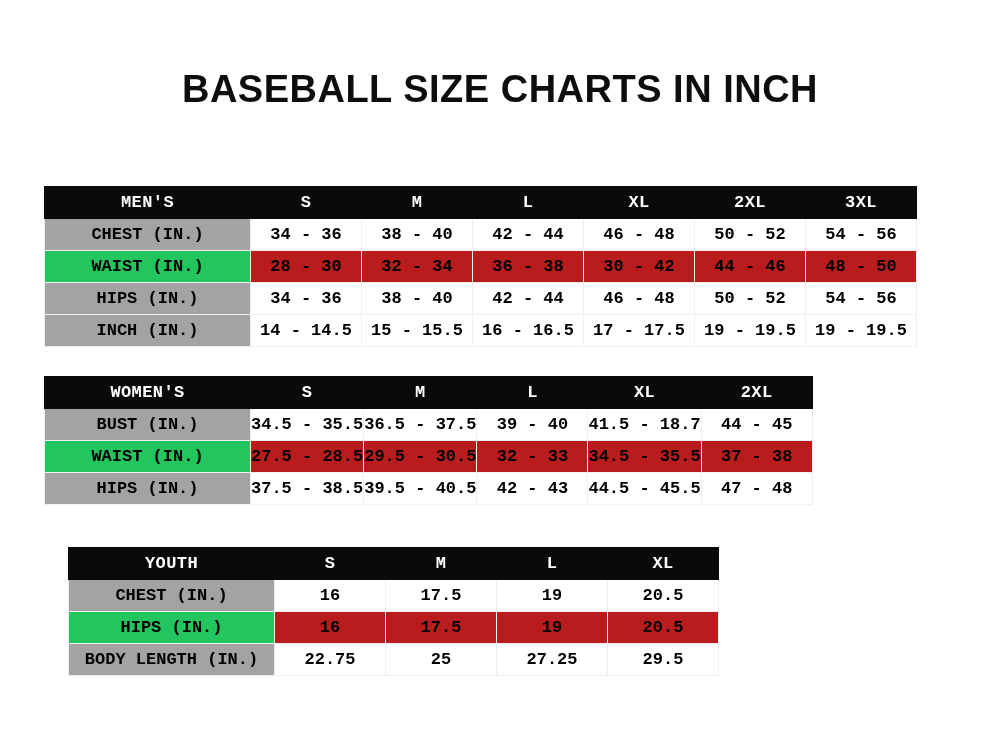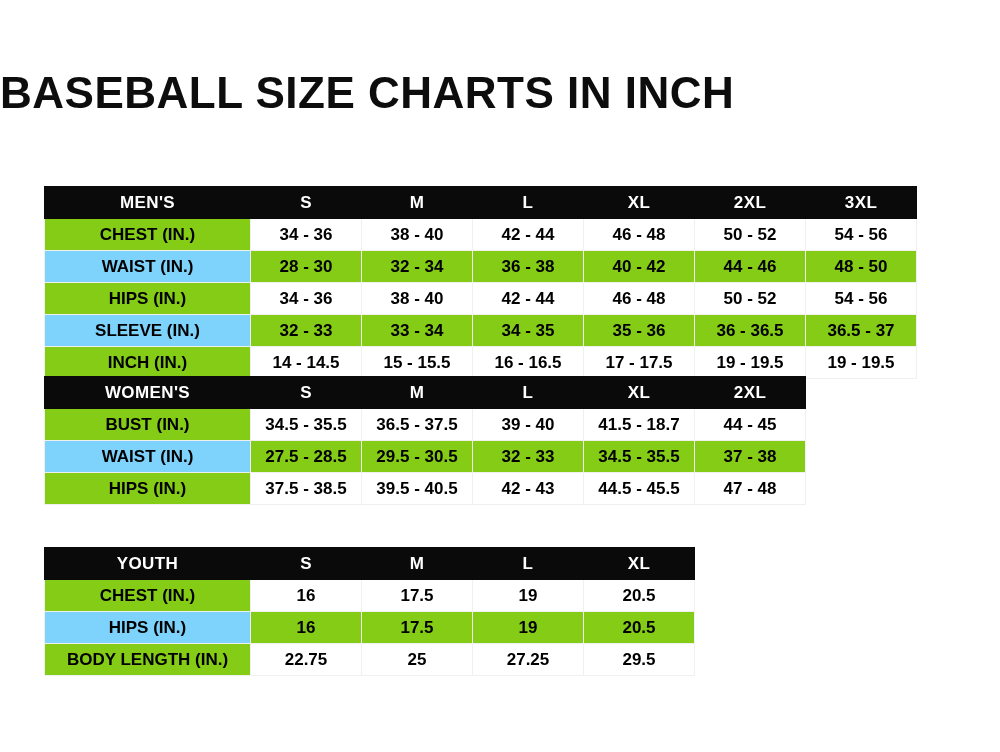--- a/index.html
+++ b/index.html
@@ -18,38 +18,39 @@
   .page {
     width: 1000px;
     height: 752px;
     position: relative;
   }
   .title {
     position: absolute;
     top: 68px;
     left: 0;
     width: 1000px;
-    text-align: left;
-    font-size: 44px;
+    text-align: center;
+    font-size: 38px;
     font-weight: bold;
     letter-spacing: 0.5px;
     color: #0d0d0d;
   }
   .chart-block {
     position: absolute;
     left: 44px;
   }
   #block-mens  { top: 186px; }
   #block-womens{ top: 376px; }
-  #block-youth { top: 547px; }
+  #block-youth { top: 547px; margin-left: 24px; }
 
   table.size-table {
     border-collapse: collapse;
     table-layout: fixed;
     font-size: 17px;
+    font-family: Liberation Mono, monospace;
   }
   table.size-table td,
   table.size-table th {
     border: 1px solid #f0f0f0;
     text-align: center;
     font-weight: bold;
     padding: 0;
     height: 31px;
     line-height: 31px;
     white-space: nowrap;
@@ -64,28 +65,28 @@
     letter-spacing: 0.4px;
   }
   table.size-table thead th.rowhead {
     text-align: center;
   }
   
   table.size-table tbody tr td {
     background: #ffffff;
   }
   table.size-table tbody tr.alt td {
-    background: #84cc16;
+    background: #b91c1c;
   }
   table.size-table tbody td.rowlabel {
-    background: #84cc16;
+    background: #a3a3a3;
     text-align: center;
   }
   table.size-table tbody tr.alt td.rowlabel {
-    background: #7dd3fc;
+    background: #22c55e;
   }
   
   #tbl-mens   col.c0 { width: 206px; }
   #tbl-mens   col.cN { width: 111px; }
   #tbl-womens col.c0 { width: 206px; }
   #tbl-womens col.cN { width: 111px; }
   #tbl-youth  col.c0 { width: 206px; }
   #tbl-youth  col.cN { width: 111px; }
 </style>
 </head>
@@ -125,42 +126,33 @@
           <td>42 - 44</td>
           <td>46 - 48</td>
           <td>50 - 52</td>
           <td>54 - 56</td>
         </tr>
         <tr class="alt">
           <td class="rowlabel">WAIST (IN.)</td>
           <td>28 - 30</td>
           <td>32 - 34</td>
           <td>36 - 38</td>
-          <td>40 - 42</td>
+          <td>30 - 42</td>
           <td>44 - 46</td>
           <td>48 - 50</td>
         </tr>
         <tr>
           <td class="rowlabel">HIPS (IN.)</td>
           <td>34 - 36</td>
           <td>38 - 40</td>
           <td>42 - 44</td>
           <td>46 - 48</td>
           <td>50 - 52</td>
           <td>54 - 56</td>
         </tr>
-        <tr class="alt">
-          <td class="rowlabel">SLEEVE (IN.)</td>
-          <td>32 - 33</td>
-          <td>33 - 34</td>
-          <td>34 - 35</td>
-          <td>35 - 36</td>
-          <td>36 - 36.5</td>
-          <td>36.5 - 37</td>
-        </tr>
         <tr>
           <td class="rowlabel">INCH (IN.)</td>
           <td>14 - 14.5</td>
           <td>15 - 15.5</td>
           <td>16 - 16.5</td>
           <td>17 - 17.5</td>
           <td>19 - 19.5</td>
           <td>19 - 19.5</td>
         </tr>
       </tbody>

